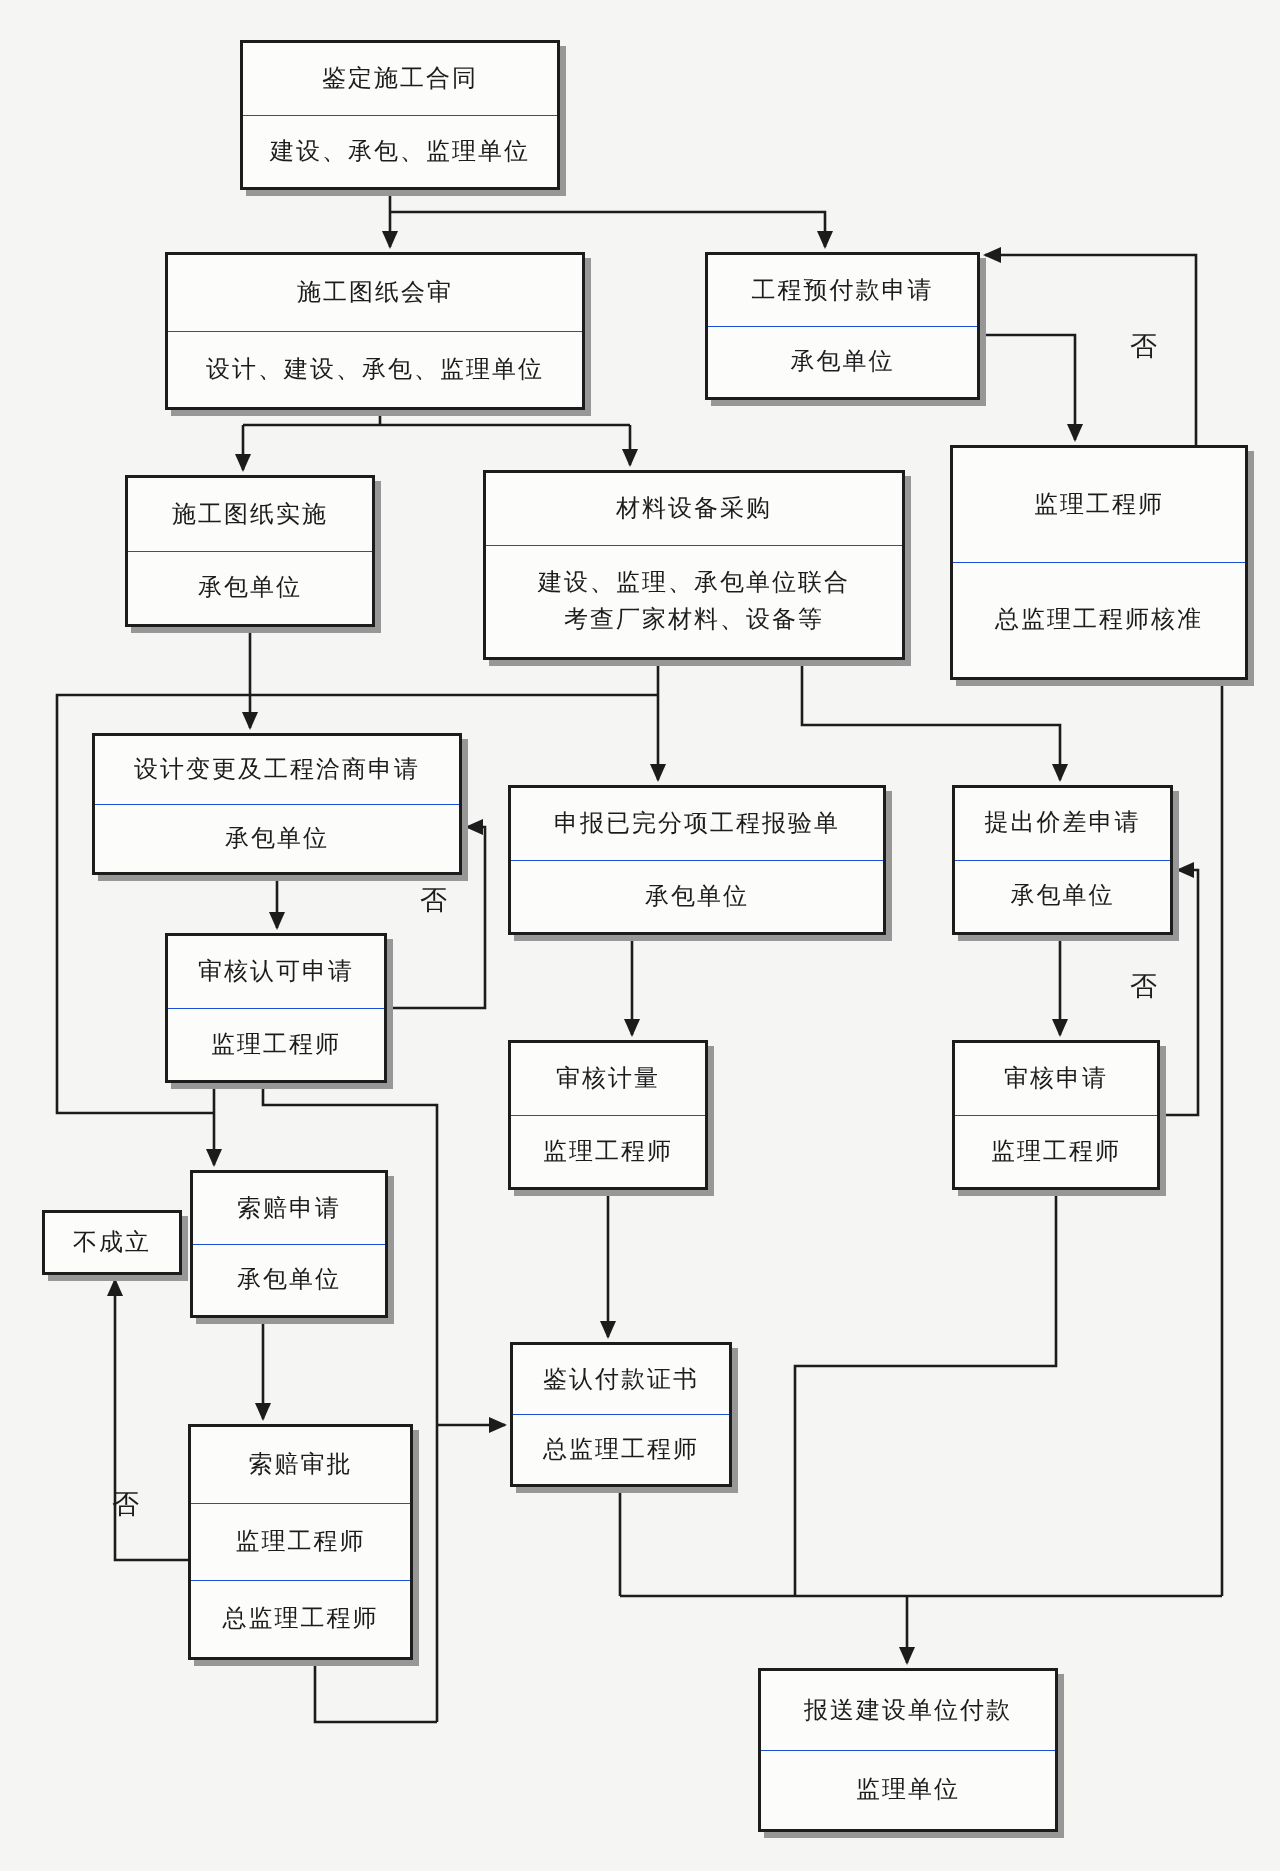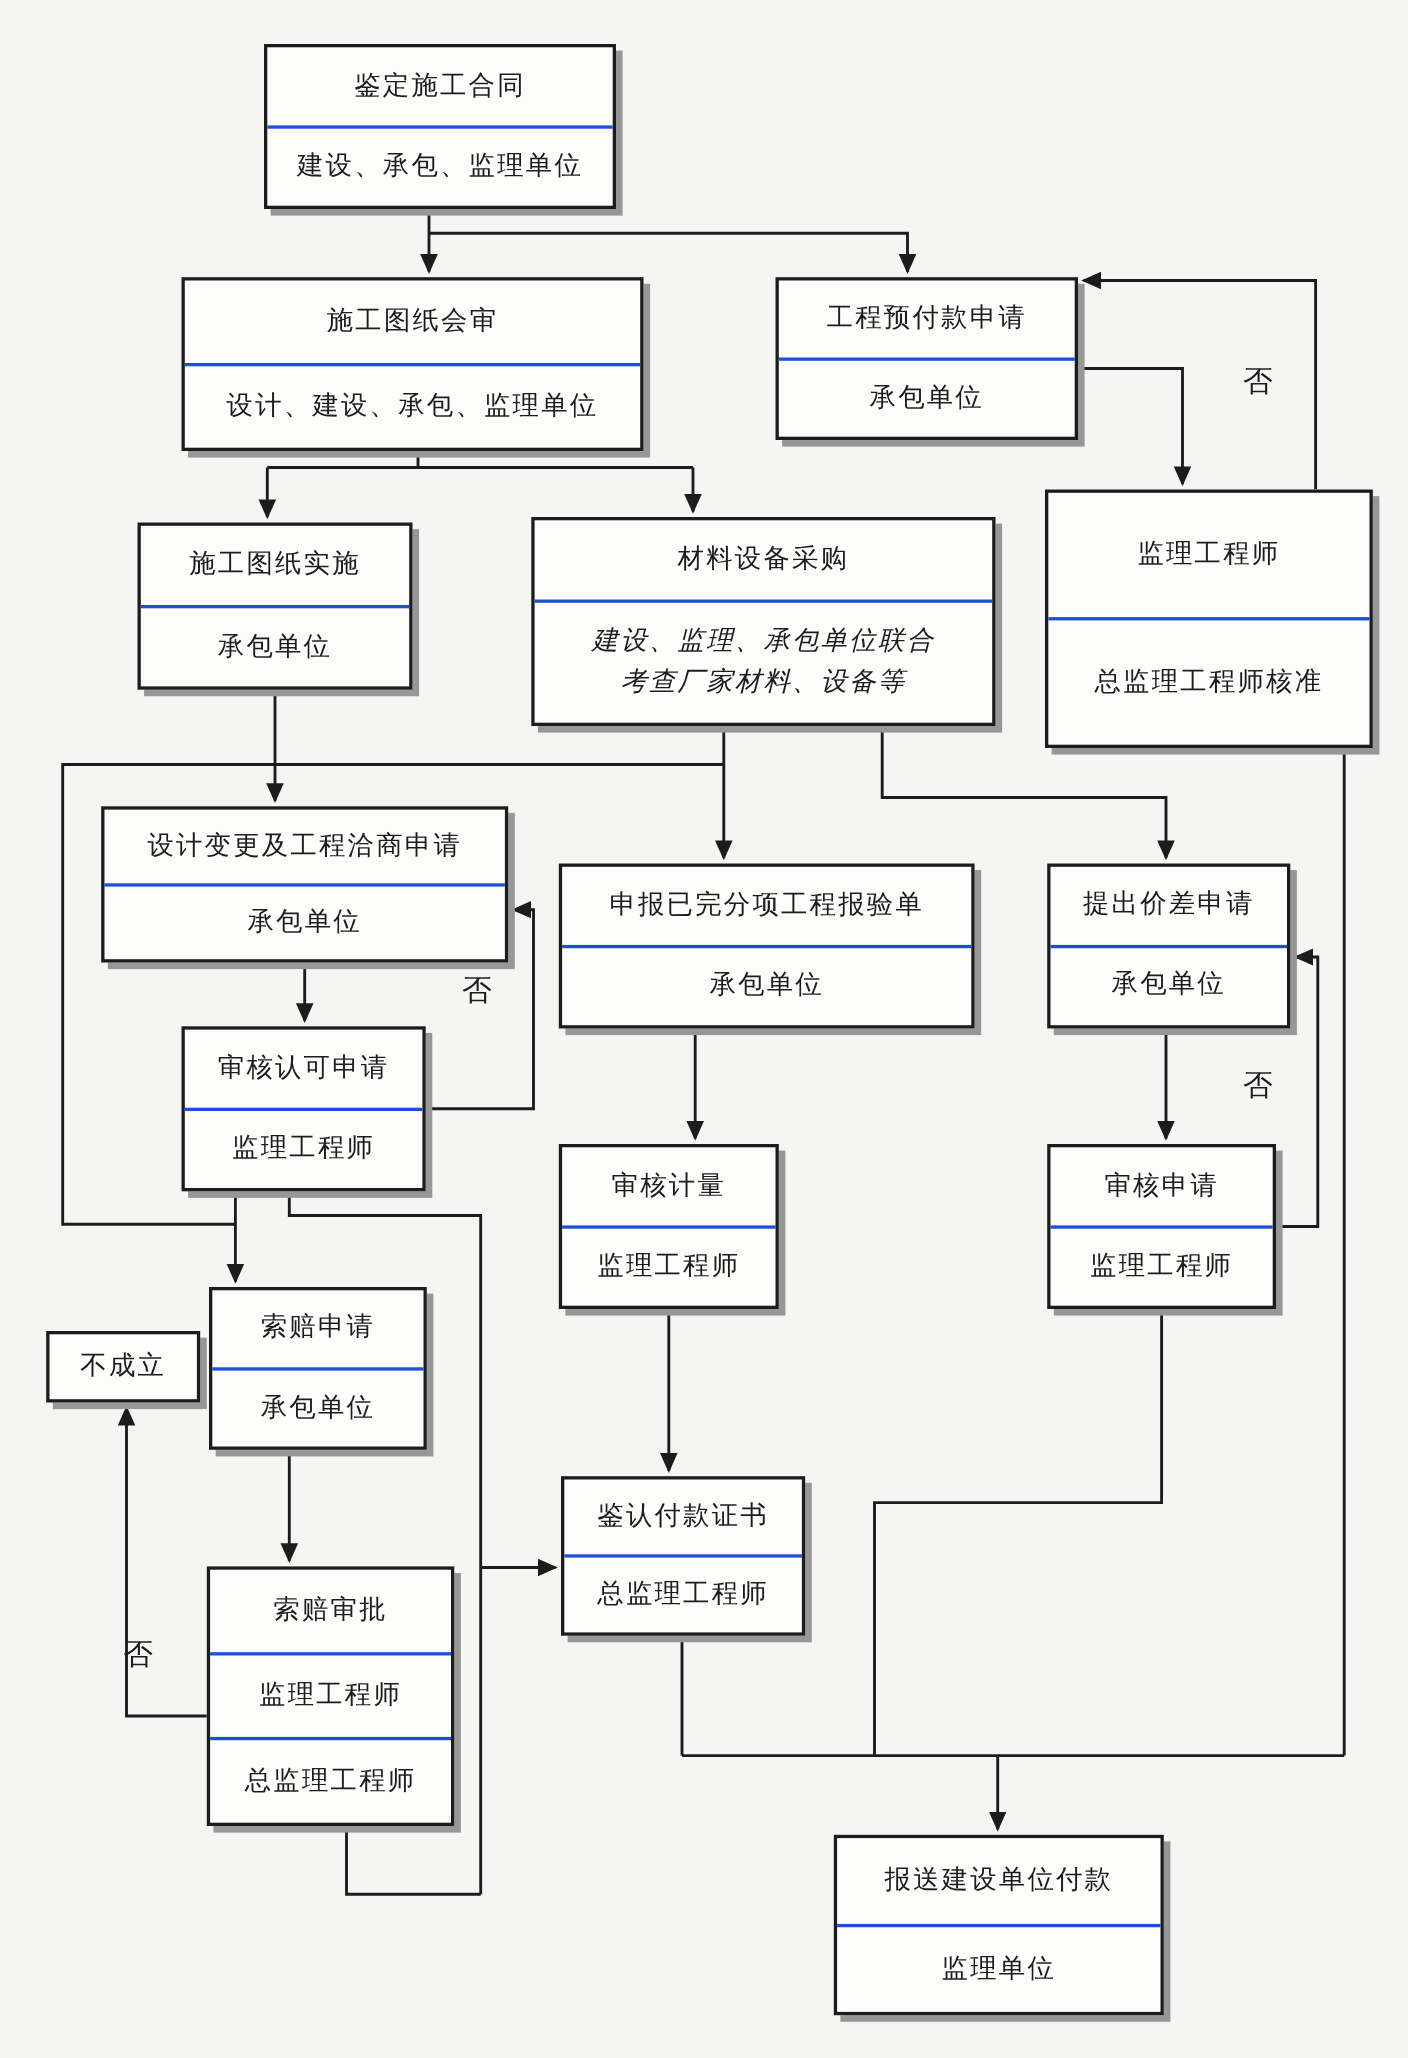--- a/index.html
+++ b/index.html
@@ -15,23 +15,23 @@
     background:#fcfcfb;border:3px solid #1c1c1c;
     box-shadow:6px 6px 0 0 #979797;
     box-sizing:border-box;
   }
   .row{
     flex:1;display:flex;align-items:center;justify-content:center;
     font-size:24px;letter-spacing:2px;text-align:center;
     white-space:pre-line;line-height:1.55;padding:2px 8px;
     box-sizing:border-box;
   }
-  .row + .row{border-top:3px solid #1d4ed8;}
+  .row + .row{border-top:1px solid #1d4ed8;}
   .r40{flex:0 0 39%;}
-  .r60{flex:1;font-style:italic;}
+  .r60{flex:1;}
   .edge-label{
     position:absolute;font-size:27px;letter-spacing:1px;color:#1c1c1c;
   }
 </style>
 </head>
 <body>
 
 <div id="canvas">
 
   <svg id="wires" viewBox="0 0 1280 1871" xmlns="http://www.w3.org/2000/svg">

